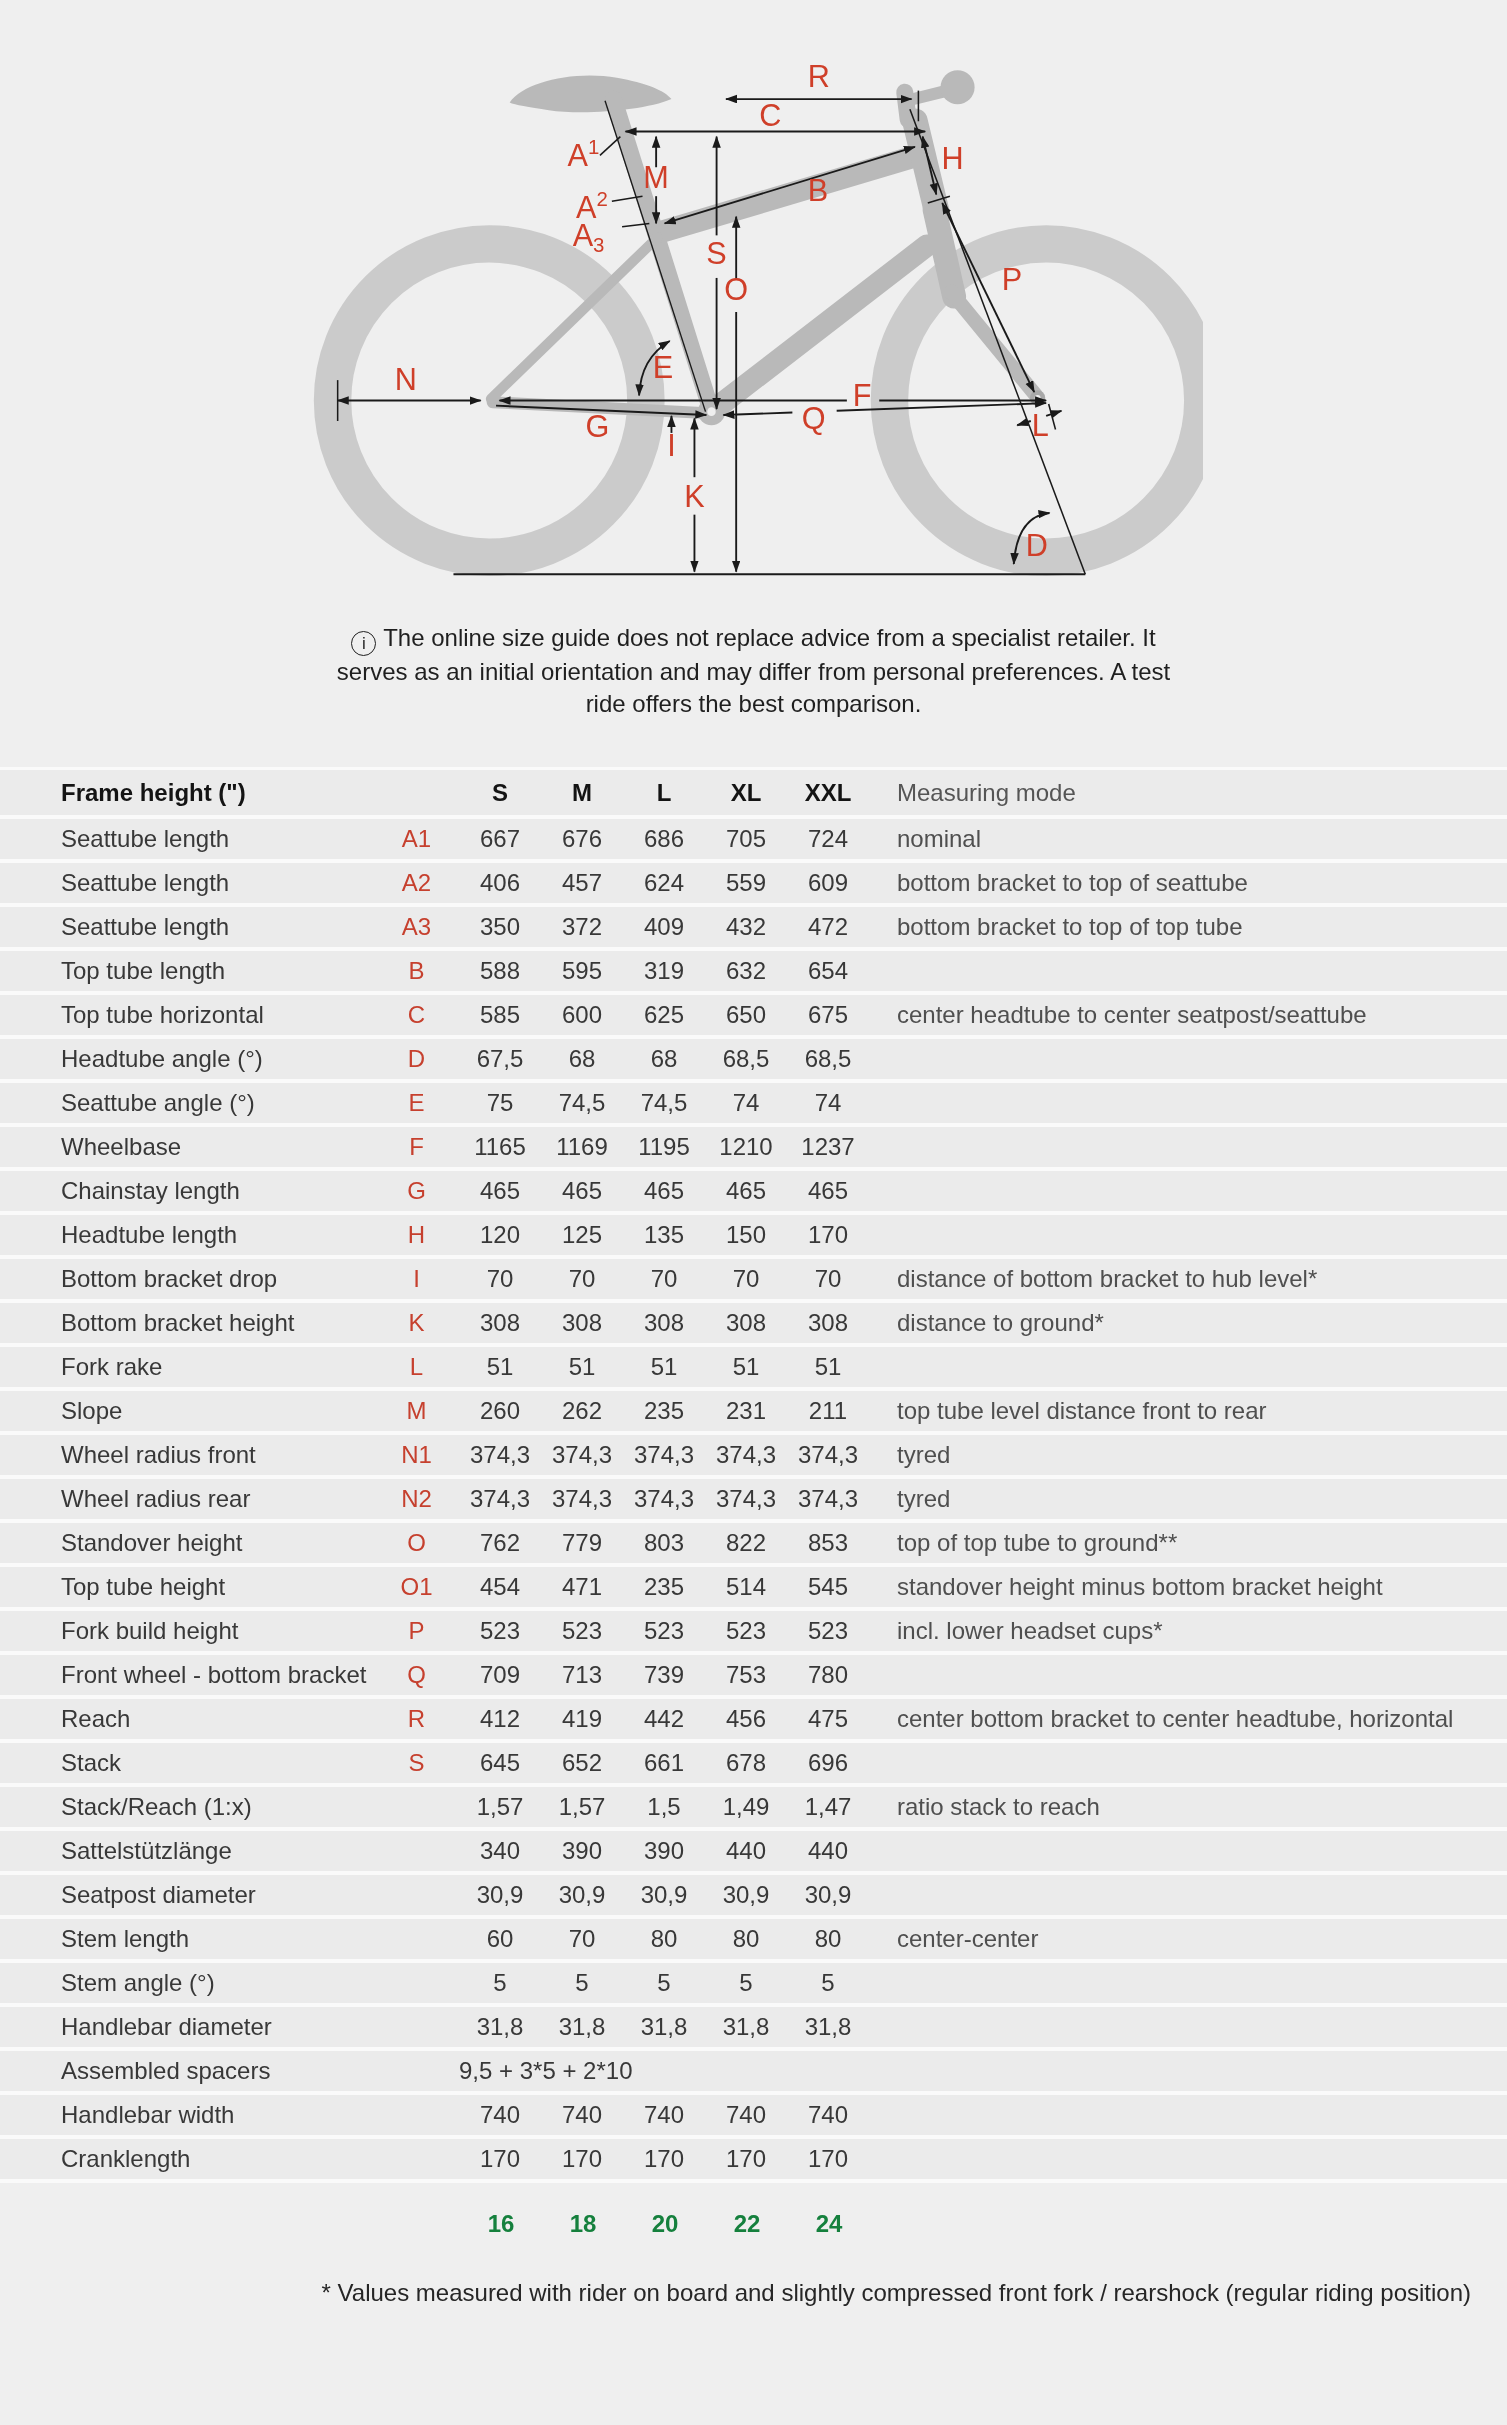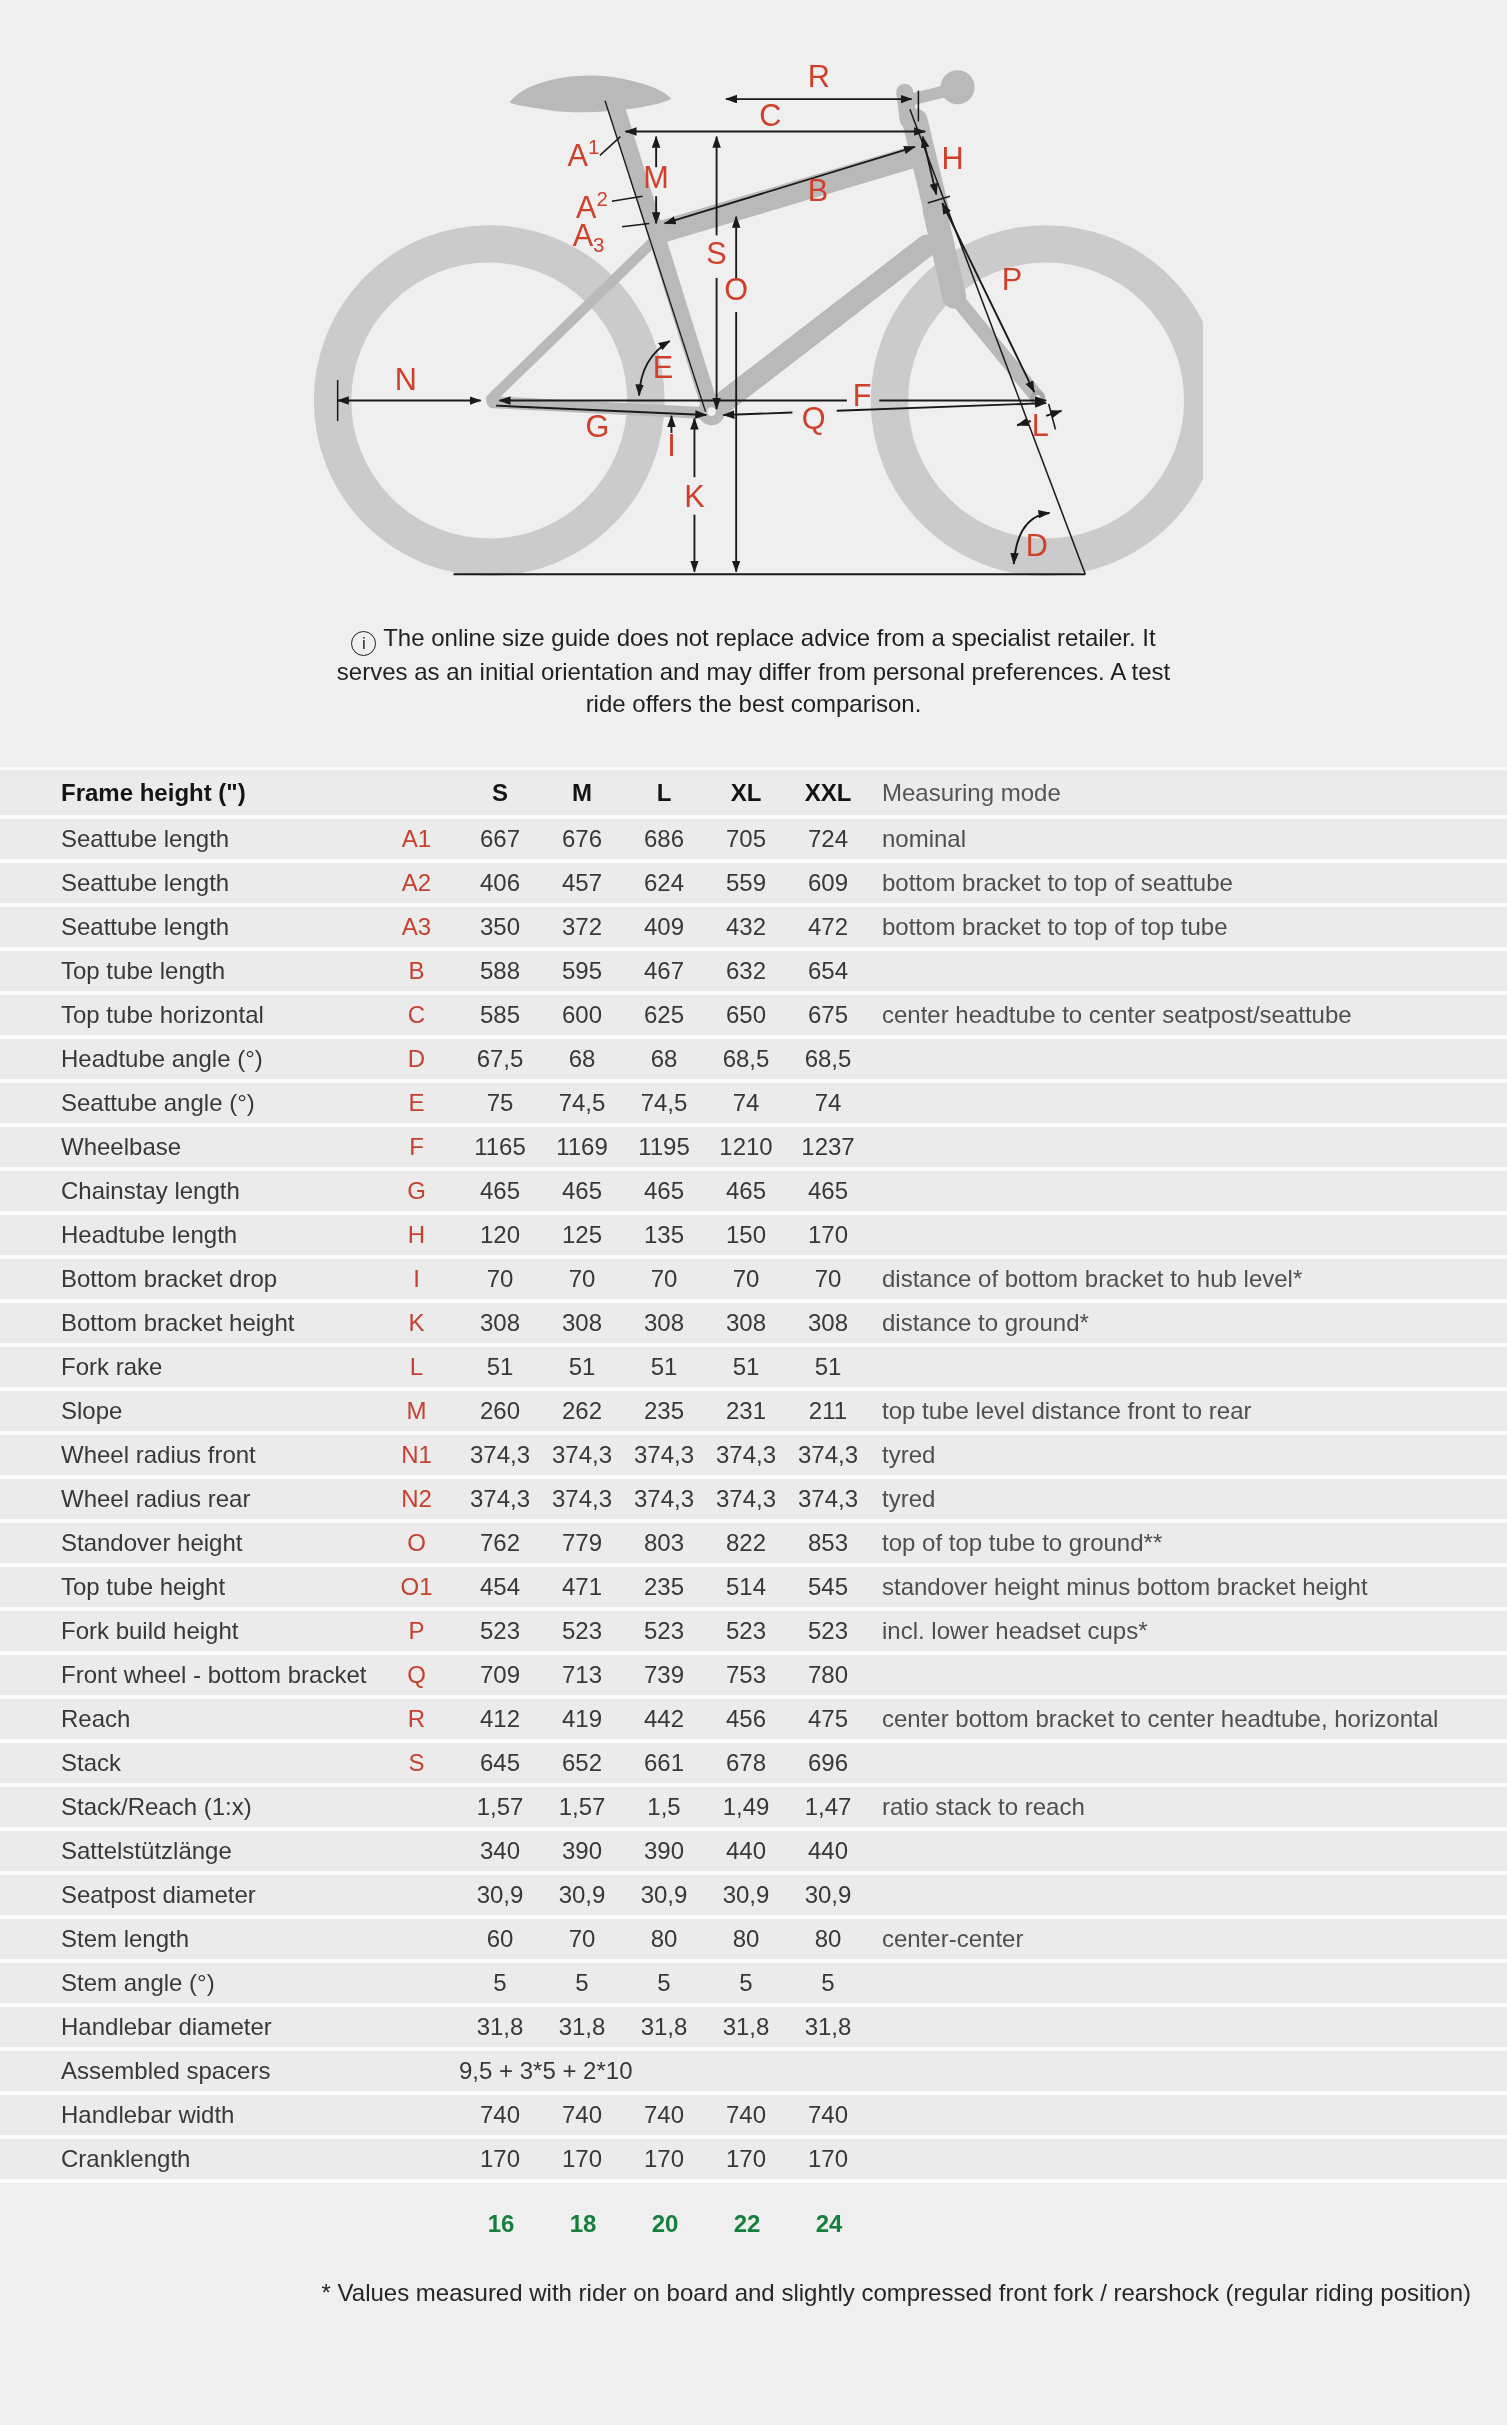--- a/index.html
+++ b/index.html
@@ -29,21 +29,21 @@
     display:flex; align-items:center; height:40px;
     background:#ebebeb; border-bottom:4.3px solid #fafafa;
     padding-left:61px;
   }
   .row.header { height:45px; }
   .c-label { width:313px; flex:none; }
   .c-letter { width:85px; flex:none; text-align:center; color:#c6402e; }
   .c-vals { width:409px; flex:none; display:flex; }
   .c-val { width:82px; flex:none; text-align:center; }
   .c-span { width:409px; flex:none; text-align:left; }
-  .c-mode { margin-left:14px; color:#4f4f4f; white-space:nowrap; }
+  .c-mode { margin-left:29px; color:#4f4f4f; white-space:nowrap; }
   .bold { font-weight:bold; color:#141414; }
   .header .c-mode { color:#555; }
 
   .sizes-row {
     display:flex; margin-top:27px; padding-left:460px;
     font-weight:bold; color:#15803d; font-size:24px;
   }
   .sizes-row .c-val { width:82px; }
 
   .footnotes {
@@ -205,21 +205,21 @@
           <div class="c-val">472</div>
         </div>
       <div class="c-mode">bottom bracket to top of top tube</div>
     </div>
       <div class="row">
       <div class="c-label">Top tube length</div>
       <div class="c-letter">B</div>
       <div class="c-vals">
           <div class="c-val">588</div>
           <div class="c-val">595</div>
-          <div class="c-val">467</div>
+          <div class="c-val">319</div>
           <div class="c-val">632</div>
           <div class="c-val">654</div>
         </div>
       <div class="c-mode"></div>
     </div>
       <div class="row">
       <div class="c-label">Top tube horizontal</div>
       <div class="c-letter">C</div>
       <div class="c-vals">
           <div class="c-val">585</div>

